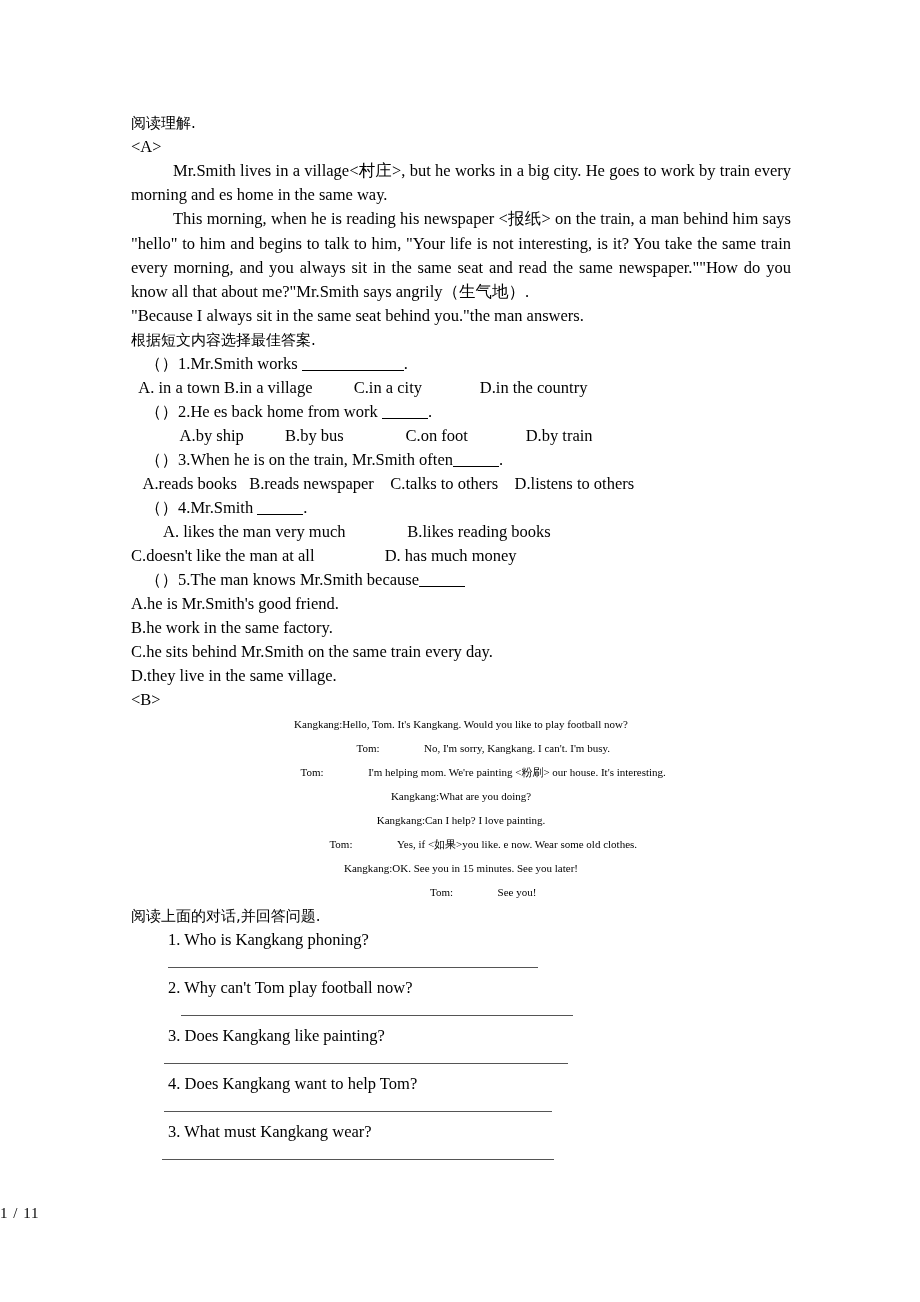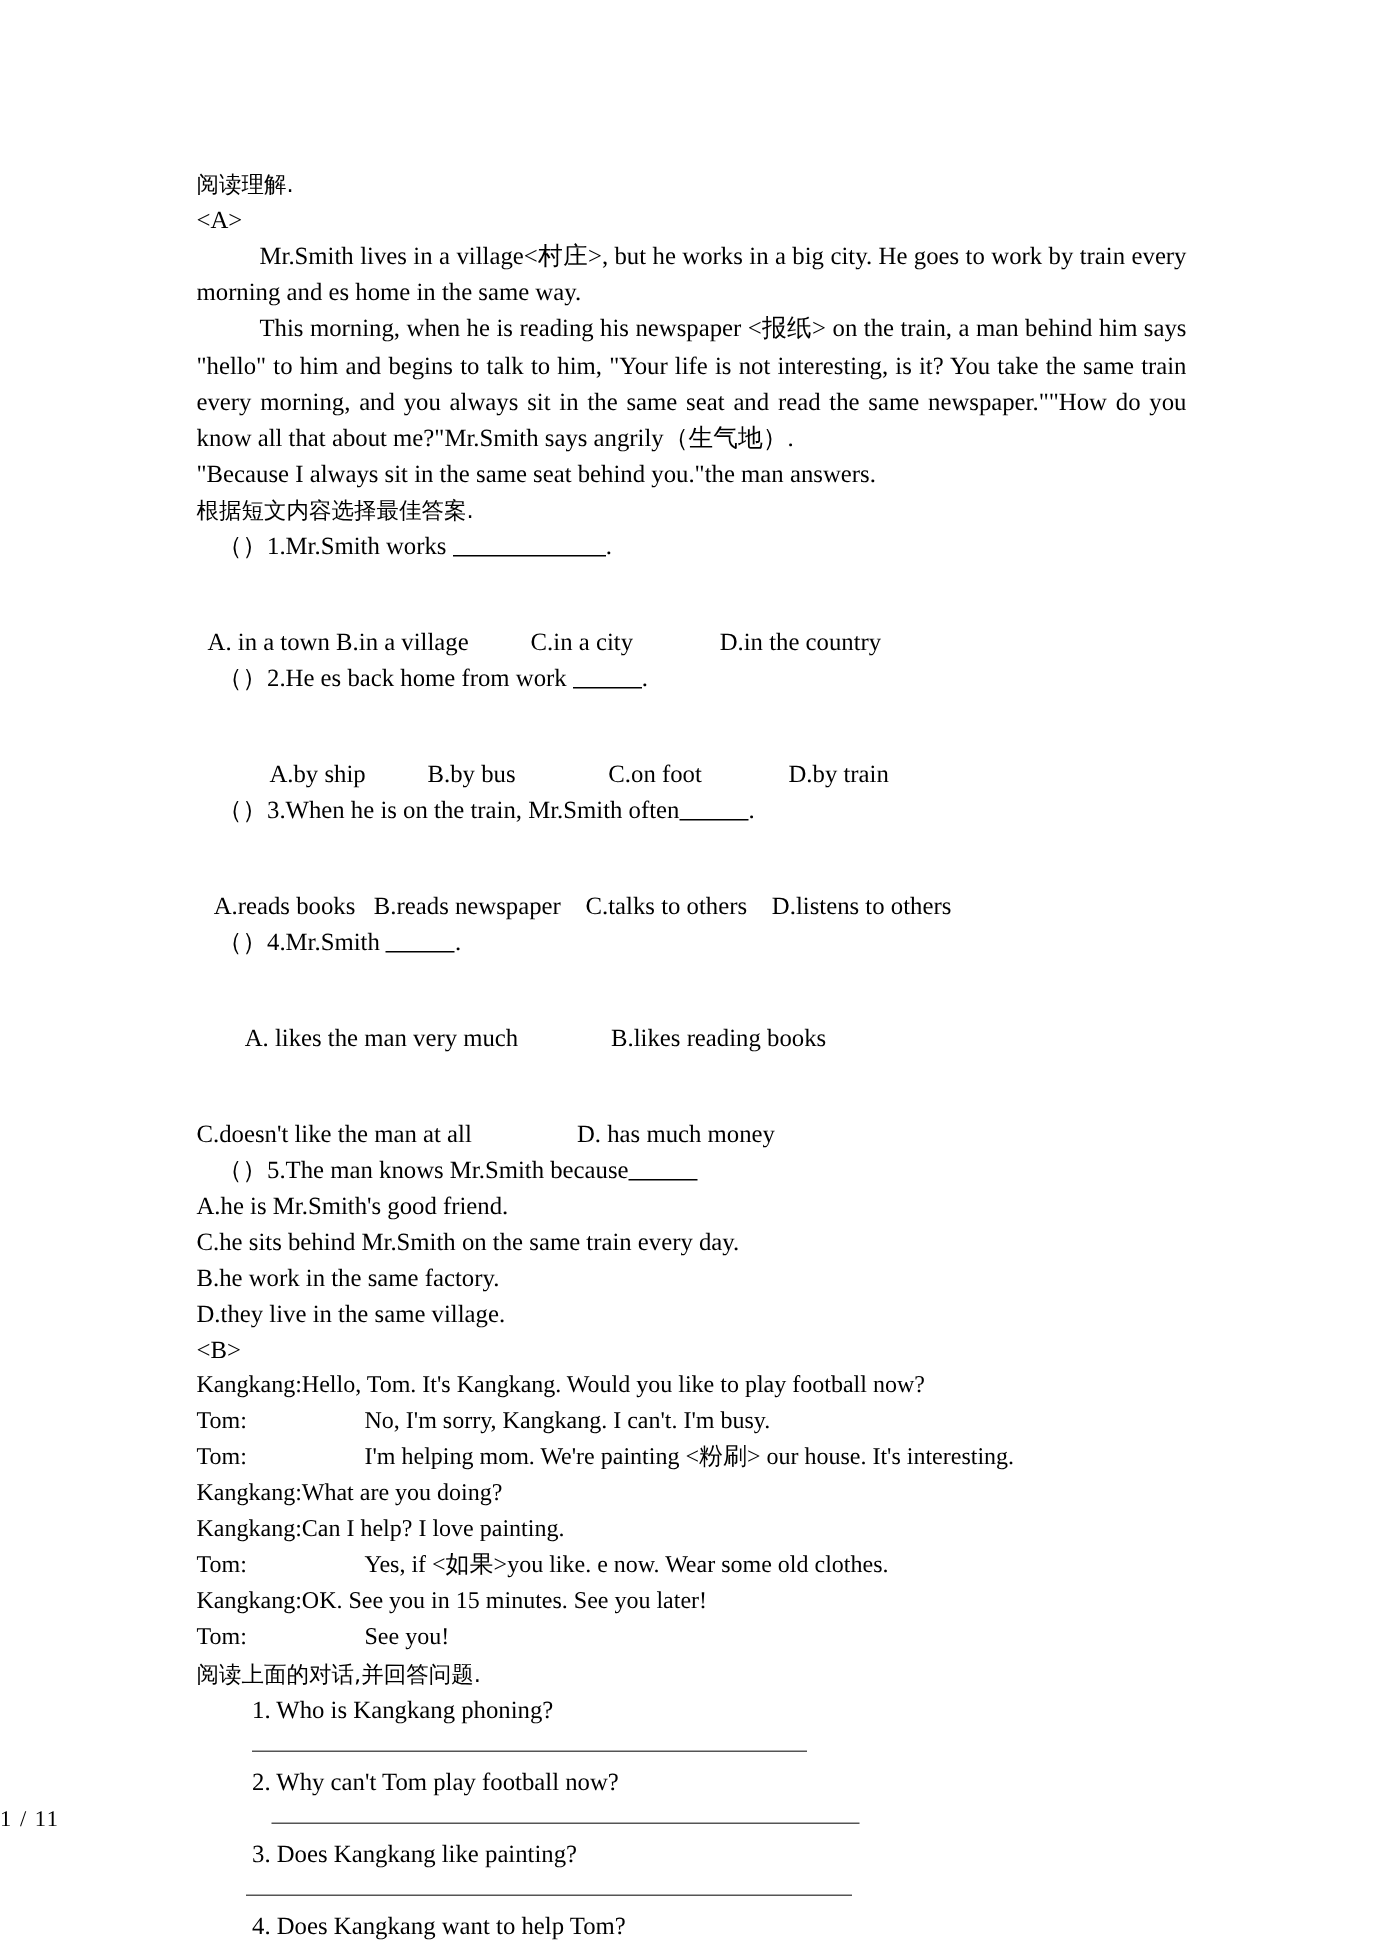--- a/index.html
+++ b/index.html
@@ -58,30 +58,30 @@
   .q-stem {
     font-size: 16.5px;
     line-height: 24px;
     padding-left: 14px;
     white-space: pre;
   }
   .q-opts {
     font-size: 16.5px;
     line-height: 24px;
     white-space: pre;
-    margin-top: 40px;
   }
   .blank-sm { display: inline-block; border-bottom: 1px solid #000; width: 46px; vertical-align: -2px; }
   .blank-md { display: inline-block; border-bottom: 1px solid #000; width: 102px; vertical-align: -2px; }
 
   
   .dlg {
-    font-size: 16px;
+    font-size: 11px;
     line-height: 24px;
     white-space: pre;
+    text-align: center;
   }
   .dlg .spk { display: inline-block; }
 
   
   .sa-q {
     font-size: 16.5px;
     line-height: 24px;
     padding-left: 37px;
   }
   .ans-rule {
@@ -131,22 +131,22 @@
 
     <div class="q-stem"><span>（）</span><span>3.</span><span>When he is on the train, Mr.Smith often</span><span class="blank-sm"></span><span>.</span></div>
     <div class="q-opts">   A.reads books   B.reads newspaper    C.talks to others    D.listens to others</div>
 
     <div class="q-stem"><span>（）</span><span>4.</span><span>Mr.Smith </span><span class="blank-sm"></span><span>.</span></div>
     <div class="q-opts">        A. likes the man very much               B.likes reading books</div>
     <div class="q-opts">C.doesn't like the man at all                 D. has much money</div>
 
     <div class="q-stem"><span>（）</span><span>5.</span><span>The man knows Mr.Smith because</span><span class="blank-sm"></span></div>
     <div class="line">A.he is Mr.Smith's good friend.</div>
+    <div class="line">B.he work in the same factory.</div>
     <div class="line">C.he sits behind Mr.Smith on the same train every day.</div>
-    <div class="line">B.he work in the same factory.</div>
     <div class="line">D.they live in the same village.</div>
 
     <div class="tag">&lt;B&gt;</div>
 
     <div class="dlg"><span class="spk">Kangkang:</span><span>Hello, Tom. It's Kangkang. Would you like to play football now?</span></div>
     <div class="dlg"><span class="spk" style="width:112px">Tom:</span><span>No, I'm sorry, Kangkang. I can't. I'm busy.</span></div>
     <div class="dlg"><span class="spk" style="width:112px">Tom:</span><span>I'm helping mom. We're painting &lt;粉刷&gt; our house. It's interesting.</span></div>
     <div class="dlg"><span class="spk">Kangkang:</span><span>What are you doing?</span></div>
     <div class="dlg"><span class="spk">Kangkang:</span><span>Can I help? I love painting.</span></div>
     <div class="dlg"><span class="spk" style="width:112px">Tom:</span><span>Yes, if &lt;如果&gt;you like. e now. Wear some old clothes.</span></div>

